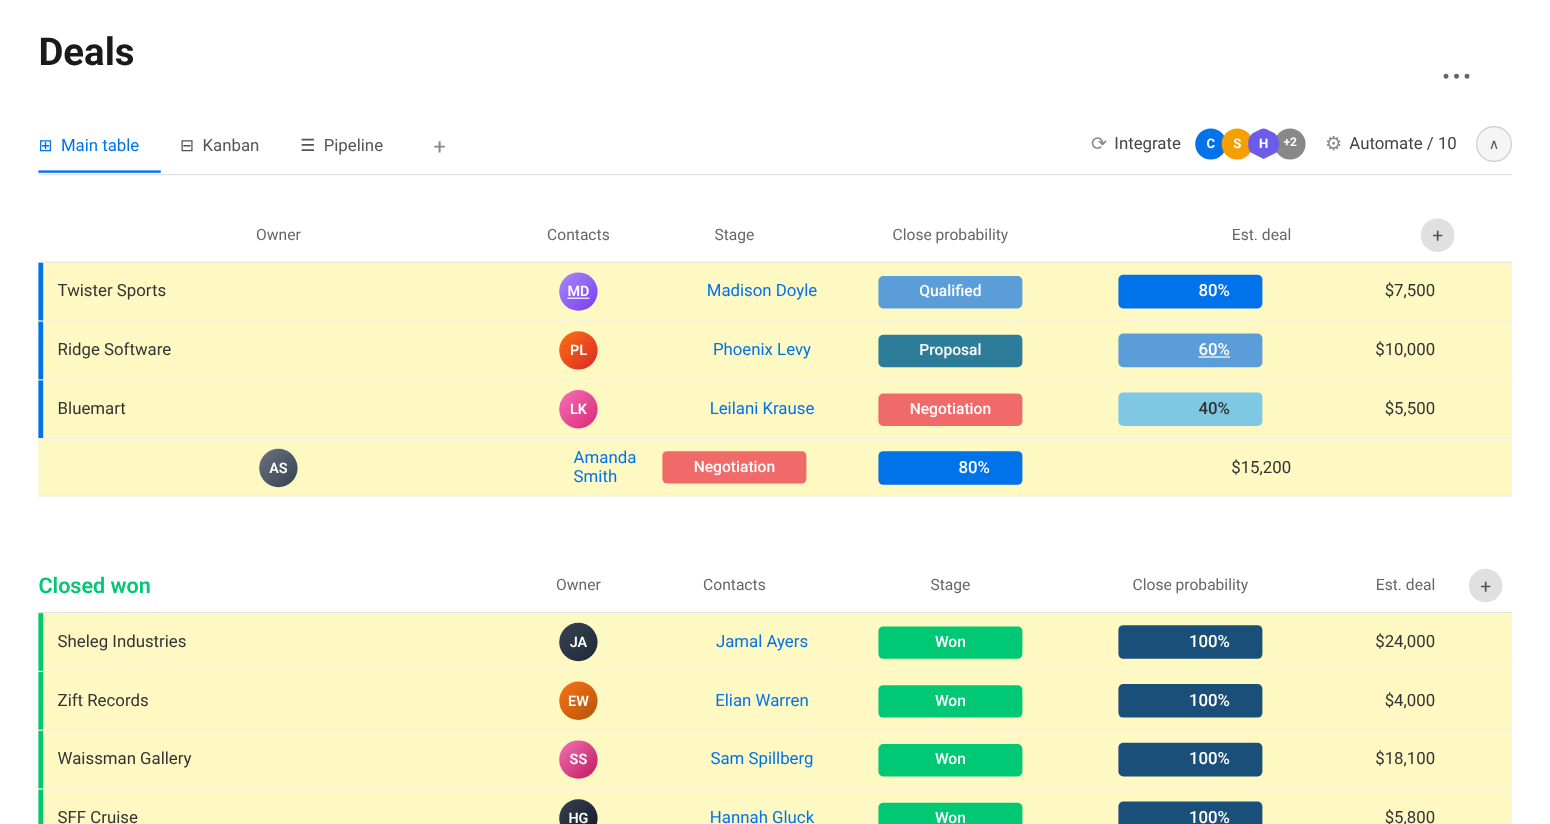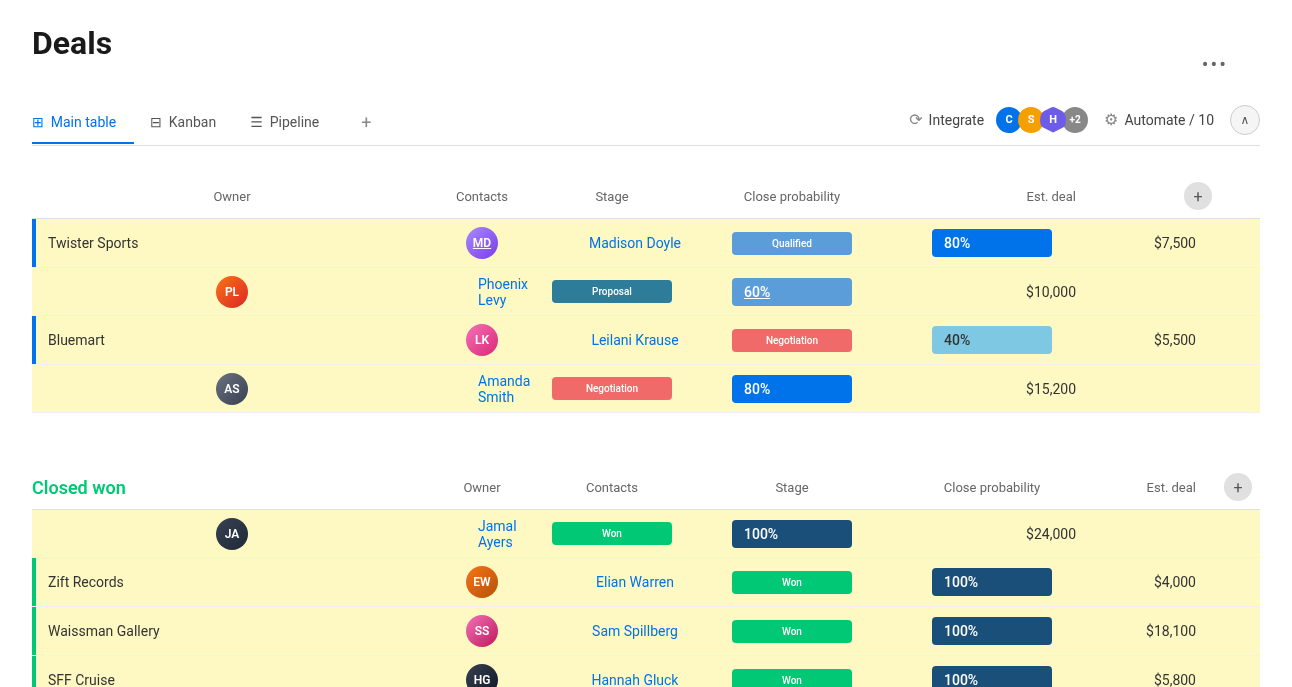--- a/index.html
+++ b/index.html
@@ -235,46 +235,46 @@
 
     .stage-cell {
       display: flex;
       justify-content: center;
       align-items: center;
     }
 
     .stage-badge {
       padding: 6px 20px;
       border-radius: 4px;
-      font-size: 10px;
+      font-size: 13px;
       font-weight: 500;
       color: #fff;
       min-width: 120px;
       text-align: center;
     }
 
     .stage-qualified { background: #5b9dd9; }
     .stage-proposal { background: #2d7d9a; }
     .stage-negotiation { background: #f06a6a; }
     .stage-won { background: #00c875; }
 
     .prob-cell {
       display: flex;
       justify-content: center;
       align-items: center;
     }
 
     .prob-badge {
-      padding: 6px 12px;
+      padding: 6px 27px;
       border-radius: 4px;
       font-size: 14px;
       font-weight: 500;
       color: #fff;
       min-width: 120px;
-      text-align: left;
+      text-align: right;
     }
 
     .prob-80 { background: #0073ea; }
     .prob-60 { background: #5b9dd9; text-decoration: underline; }
     .prob-40 { background: #7ec8e3; color: #333; }
     .prob-100 { background: #1a4f7a; }
 
     .est-deal-cell {
       display: flex;
       justify-content: flex-end;
@@ -387,20 +387,24 @@
         <span class="stage-badge stage-qualified">Qualified</span>
       </div>
       <div class="prob-cell">
         <span class="prob-badge prob-80">80%</span>
       </div>
       <div class="est-deal-cell">$7,500</div>
       <div></div>
     </div>
 
     <div class="table-row">
+      <div class="deal-name-cell">
+        <div class="row-indicator"></div>
+        <span class="deal-name">Ridge Software</span>
+      </div>
       <div class="owner-cell">
         <div class="avatar av-phoenix">PL</div>
       </div>
       <div class="contact-cell">
         <span class="contact-link">Phoenix Levy</span>
       </div>
       <div class="stage-cell">
         <span class="stage-badge stage-proposal">Proposal</span>
       </div>
       <div class="prob-cell">
@@ -459,20 +463,24 @@
       <div class="col-header">Contacts</div>
       <div class="col-header">Stage</div>
       <div class="col-header">Close probability</div>
       <div class="col-header" style="text-align:right; padding-right:16px;">Est. deal</div>
       <div style="display:flex; justify-content:center;">
         <div class="add-col-btn">+</div>
       </div>
     </div>
 
     <div class="table-row">
+      <div class="deal-name-cell">
+        <div class="row-indicator green"></div>
+        <span class="deal-name">Sheleg Industries</span>
+      </div>
       <div class="owner-cell">
         <div class="avatar av-jamal">JA</div>
       </div>
       <div class="contact-cell">
         <span class="contact-link">Jamal Ayers</span>
       </div>
       <div class="stage-cell">
         <span class="stage-badge stage-won">Won</span>
       </div>
       <div class="prob-cell">

